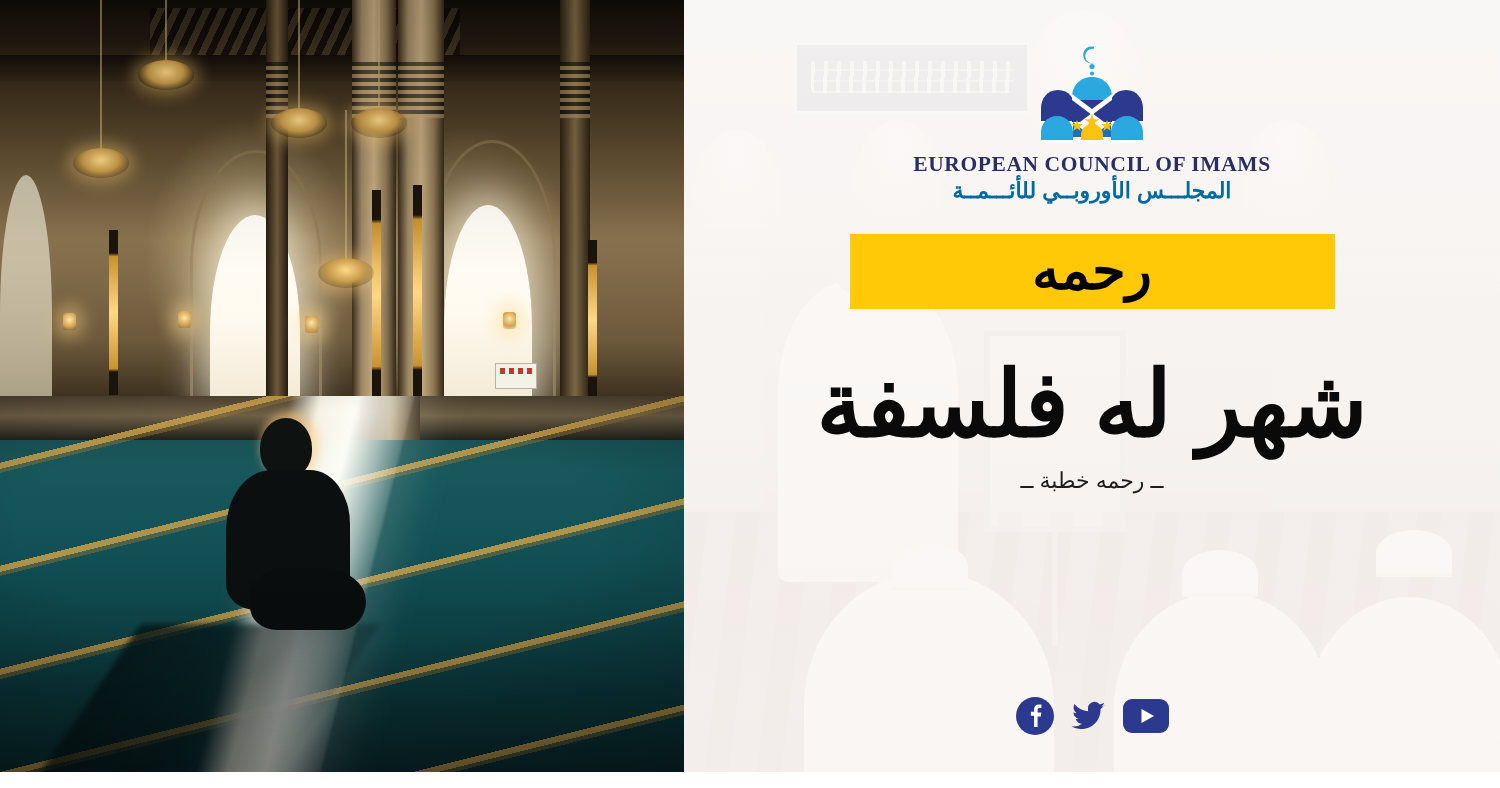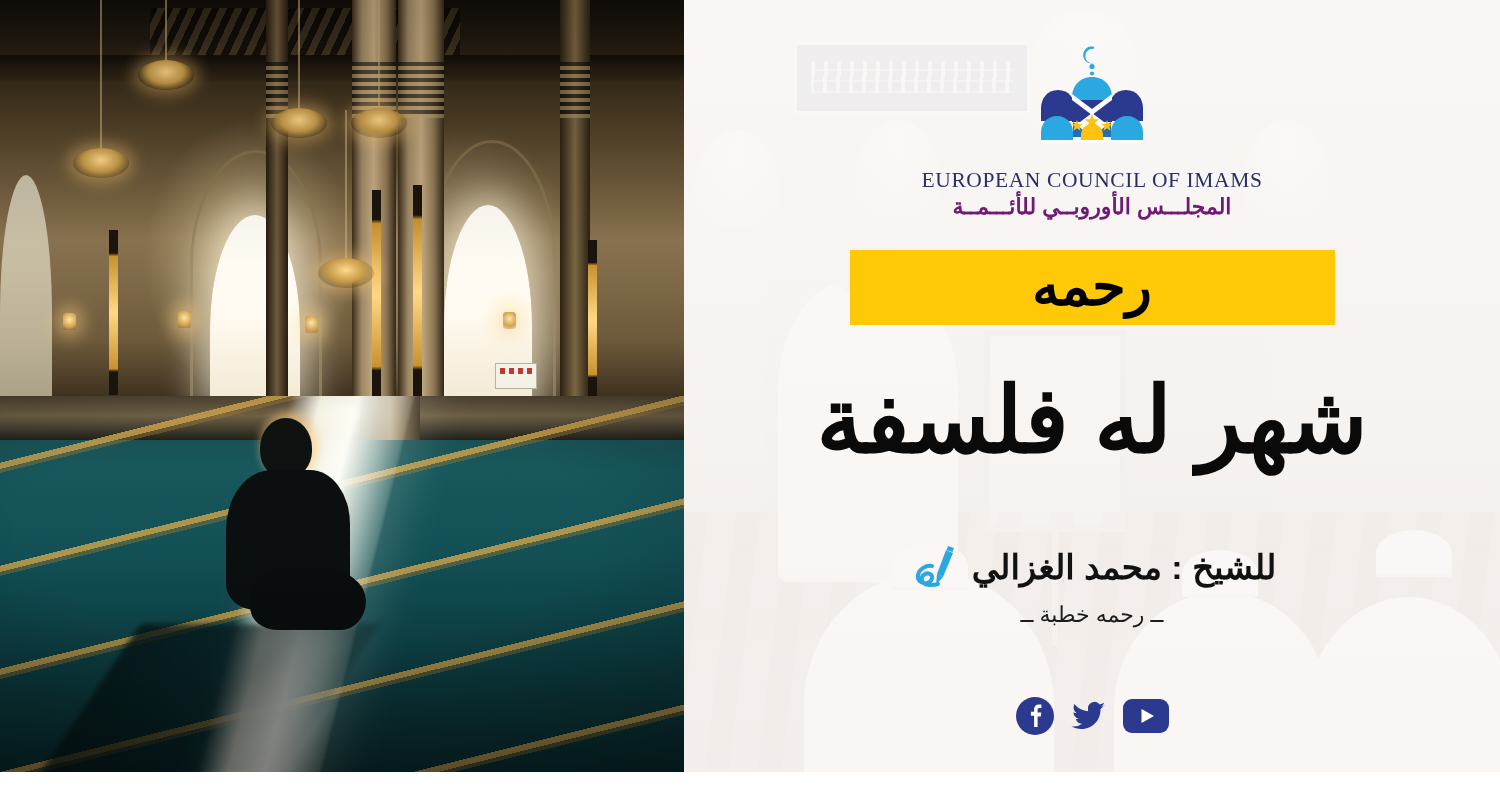--- a/index.html
+++ b/index.html
@@ -305,34 +305,34 @@
 
   
   .logo-block {
     margin-top: 44px;
     display:flex;
     flex-direction:column;
     align-items:center;
   }
   .logo-mark { width:118px; height:104px; display:block; }
   .logo-en {
-    margin-top:20px;
+    margin-top:4px;
     font-family: "Liberation Serif", serif;
     font-size: 21.5px;
     letter-spacing: .6px;
     color:#2b2e66;
-    font-weight: 400;
+    font-weight: 700;
     white-space:nowrap;
   }
   .logo-ar {
     margin-top:1px;
     direction: rtl;
     font-size: 22px;
     font-weight: 700;
-    color:#701a75;
+    color:#0369a1;
     white-space:nowrap;
     letter-spacing: .5px;
   }
 
   
   .badge {
     margin-top: 30px;
     width: 485px;
     height: 75px;
     background: #FFC907;
@@ -540,29 +540,20 @@
         <div class="logo-en">EUROPEAN COUNCIL OF IMAMS</div>
         <div class="logo-ar">المجلـــس الأوروبــي للأئـــمــة</div>
       </div>
 
       <div class="badge">
         <span class="badge-text">رحمه</span>
       </div>
 
       <div class="title">شهر له فلسفة</div>
 
-      <div class="speaker-row">
-        <span class="speaker-name">للشيخ : محمد الغزالي</span>
-        <svg class="pen-icon" viewBox="0 0 52 46">
-          <path d="M30 40 c-7 2 -14 1 -16 -3 c-2 -5 4 -9 8 -7 c4 2 2 8 -3 9 c-6 1 -10 -3 -9 -8 c1 -6 8 -10 14 -9" fill="none" stroke="#2BA8E0" stroke-width="4" stroke-linecap="round"></path>
-          <path d="M38 6 l7 3 l-10 24 l-6 -3 z" fill="#2BA8E0"></path>
-          <path d="M29 30 l6 3 l-7 8 z" fill="#2BA8E0"></path>
-          <path d="M40 2 l6 2 l-1.5 4 l-6 -2 z" fill="#2BA8E0"></path>
-        </svg>
-      </div>
 
       <div class="rahimahu">ــ رحمه خطبة ــ</div>
     </div>
 
     <div class="social">
       <svg width="40" height="40" viewBox="0 0 40 40">
         <circle cx="20" cy="20" r="19" fill="#2B3A8F"></circle>
         <path d="M22.6 20.6h3.2l.5-4h-3.7v-2.5c0-1.2.4-2 2-2h1.8V8.5c-.3 0-1.4-.1-2.7-.1-2.7 0-4.6 1.7-4.6 4.7v2.6h-3.2v4h3.2V31h3.5z" fill="#ffffff"></path>
       </svg>
       <svg width="40" height="40" viewBox="0 0 40 40">

